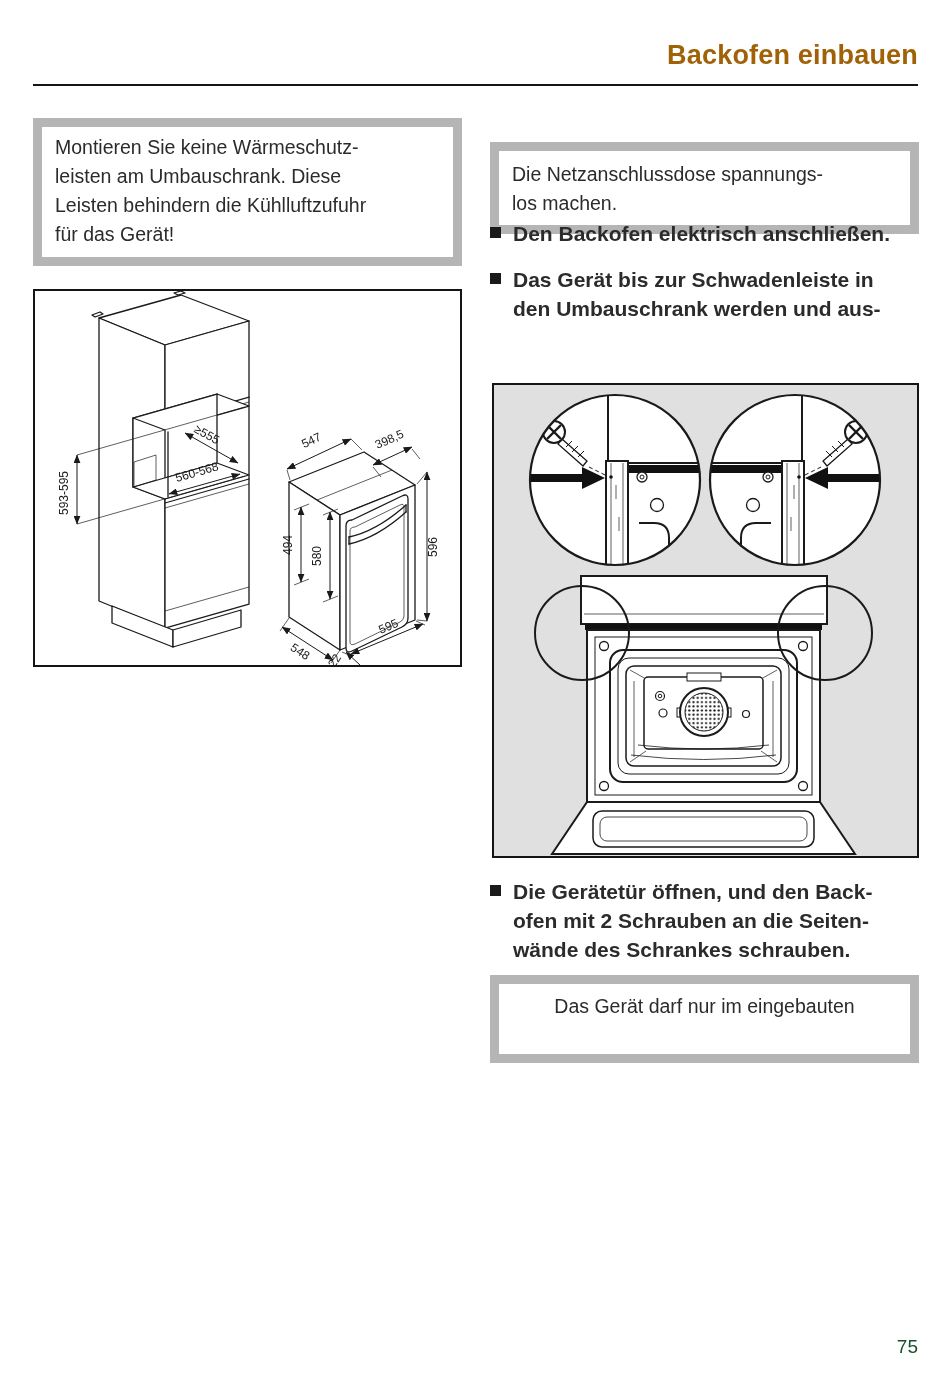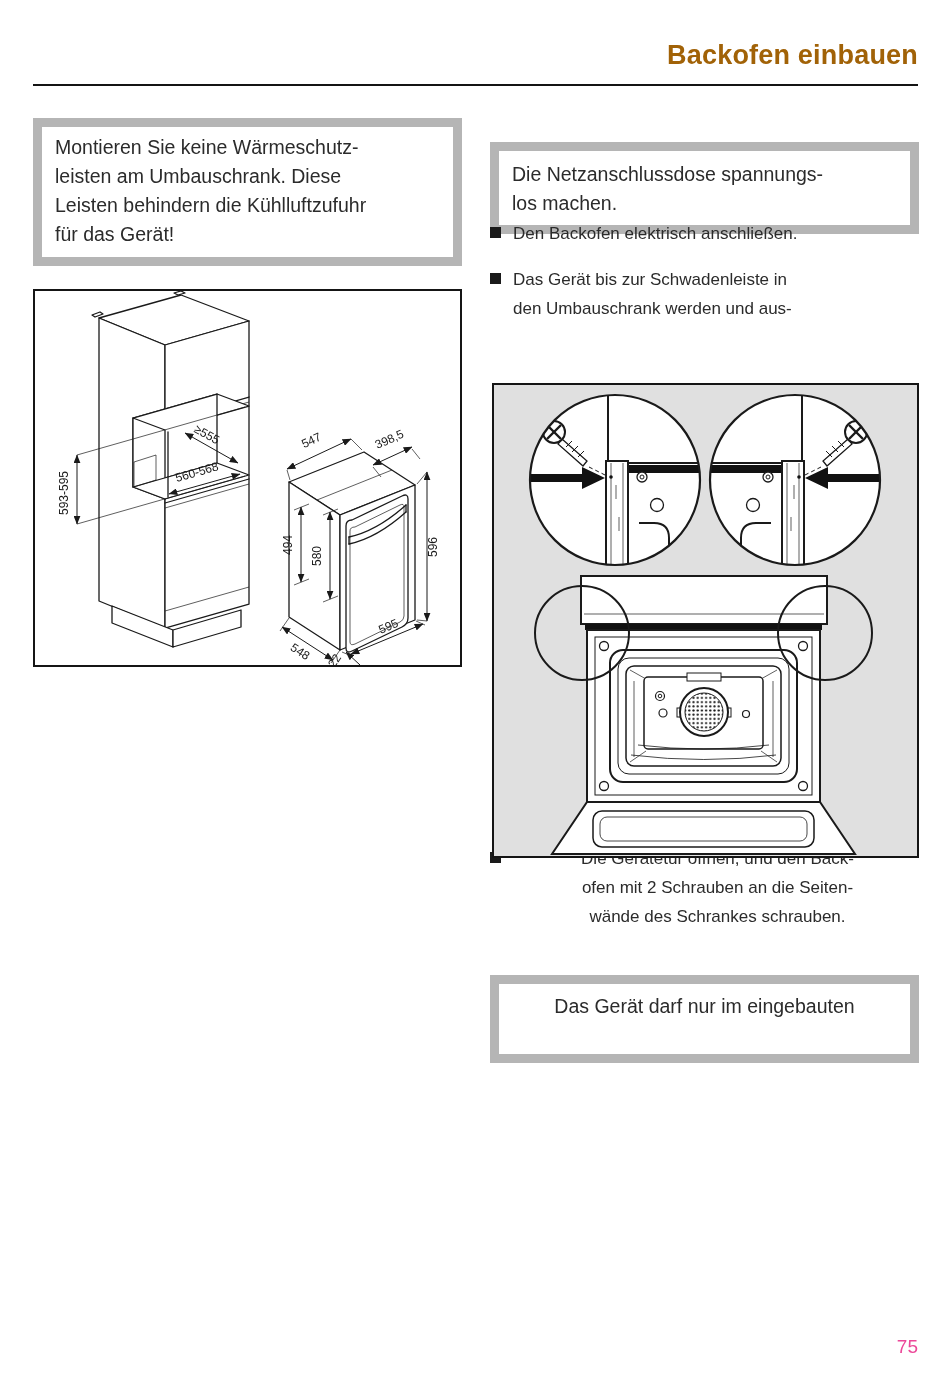--- a/index.html
+++ b/index.html
@@ -17,35 +17,35 @@
     font-size:19.5px;line-height:29px;color:#2b2b2b;
   }
   .graybox .inner{padding:6px 13px;}
   .box-warning-left{left:33px;top:118px;width:429px;height:148px;}
   .box-info-right{left:490px;top:134px;width:429px;height:92px;margin-top:8px;}
   .box-info-right .inner{padding-top:9px;}
   .box-note-bottom{left:490px;top:975px;width:429px;height:88px;}
   .box-note-bottom .inner{padding-top:8px;text-align:center;}
   .bullet{
     position:absolute;left:490px;width:432px;padding-left:23px;box-sizing:border-box;
-    font-size:17px;line-height:29px;color:#2b2b2b;
+    font-size:21px;line-height:29px;color:#2b2b2b;font-weight:bold;
   }
   .bullet .bsq{position:absolute;left:0;top:8px;width:11px;height:11px;background:#1a1a1a;}
   .bullet-1{top:219px;}
   .bullet-2{top:265px;}
-  .bullet-3{top:844px;text-align:center;}
+  .bullet-3{top:877px;}
   .diagram-box{
     position:absolute;left:33px;top:289px;width:429px;height:378px;box-sizing:border-box;
     border:2px solid #151515;background:#fff;
   }
   .illustration-panel{
     position:absolute;left:492px;top:383px;width:427px;height:475px;box-sizing:border-box;
     border:2px solid #151515;background:#e0e0e0;
   }
-  .page-number{position:absolute;top:1336px;right:32px;font-size:19px;color:#ec4899;}
+  .page-number{position:absolute;top:1336px;right:32px;font-size:19px;color:#14532d;}
   svg{display:block;}
   svg text{font-family:"Liberation Sans", sans-serif;font-size:12px;fill:#1a1a1a;}
   .ln{stroke:#1a1a1a;stroke-width:1.3;fill:none;stroke-linejoin:round;stroke-linecap:round;}
   .fw{stroke:#1a1a1a;stroke-width:1.3;fill:#ffffff;stroke-linejoin:round;}
   .thin{stroke:#1a1a1a;stroke-width:0.7;fill:none;}
   .dim{stroke:#1a1a1a;stroke-width:1;fill:none;}
 </style>
 </head>
 <body>
 

